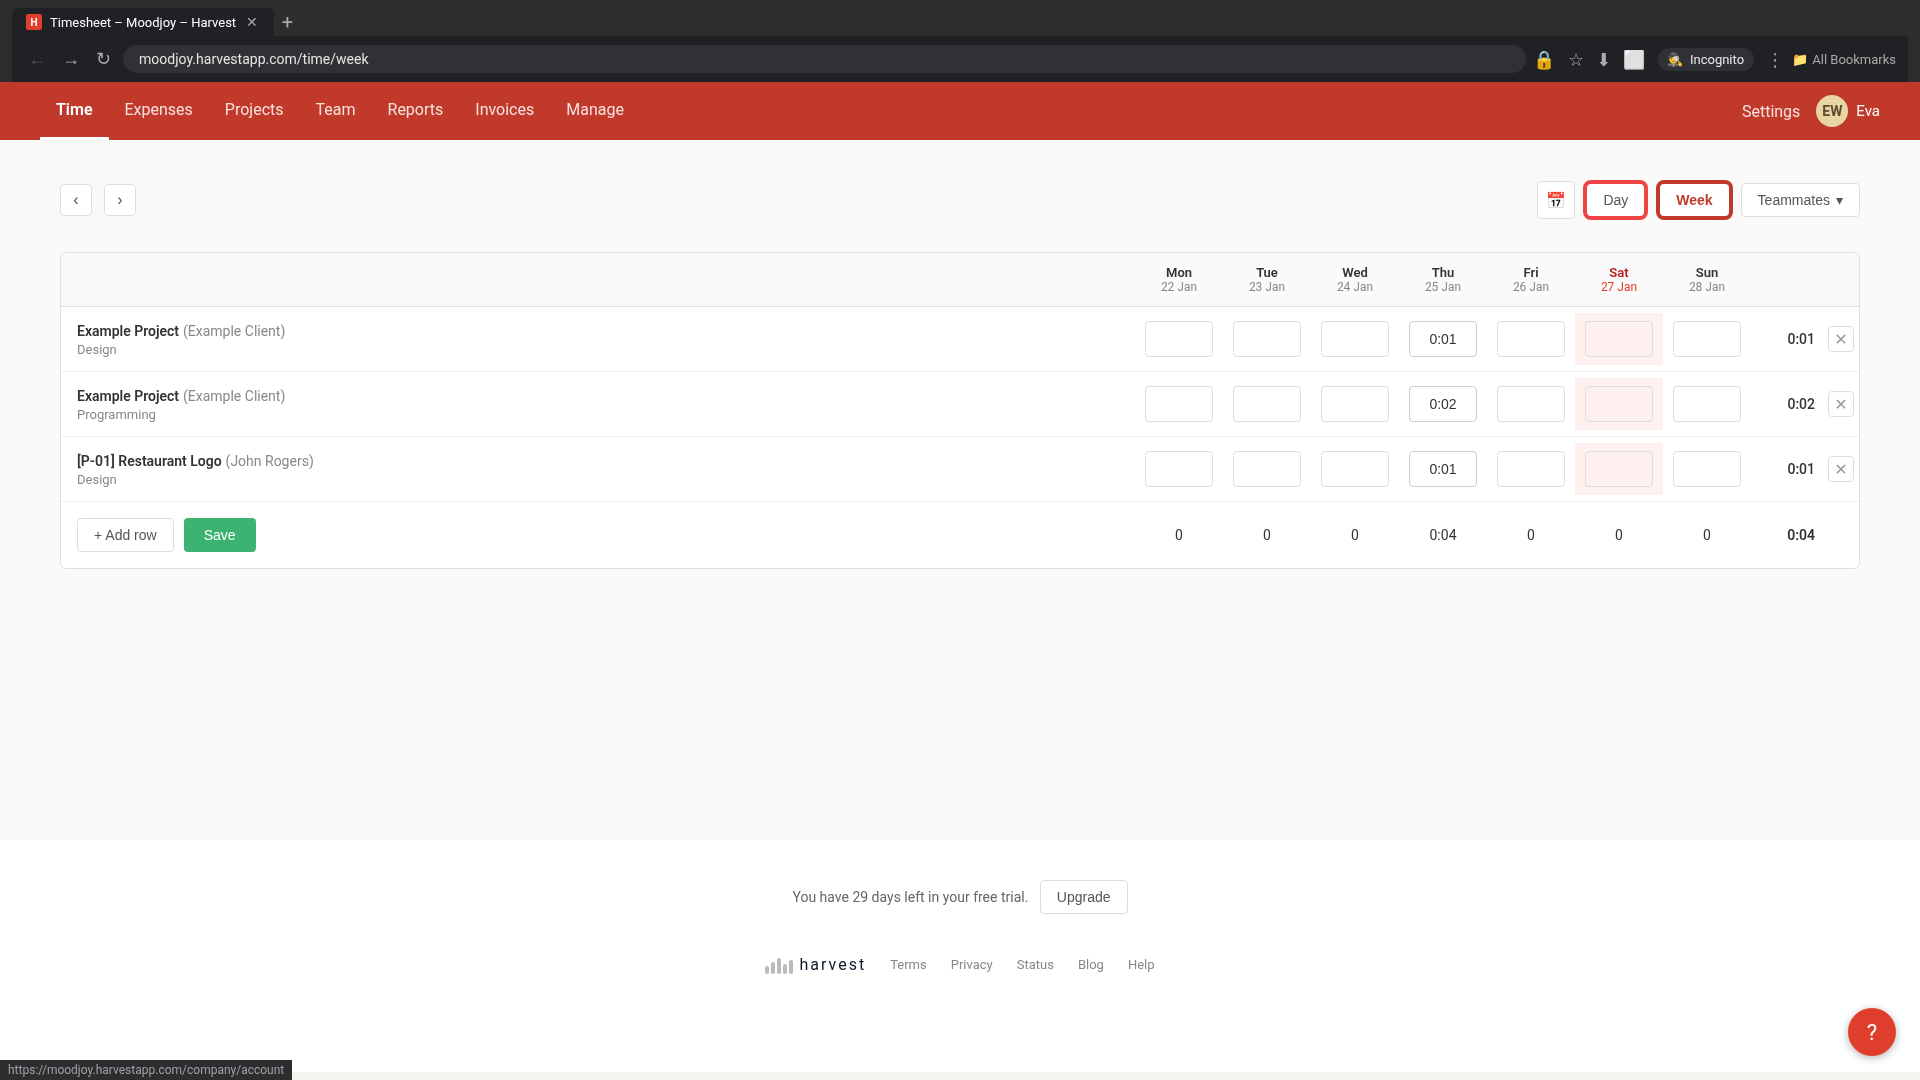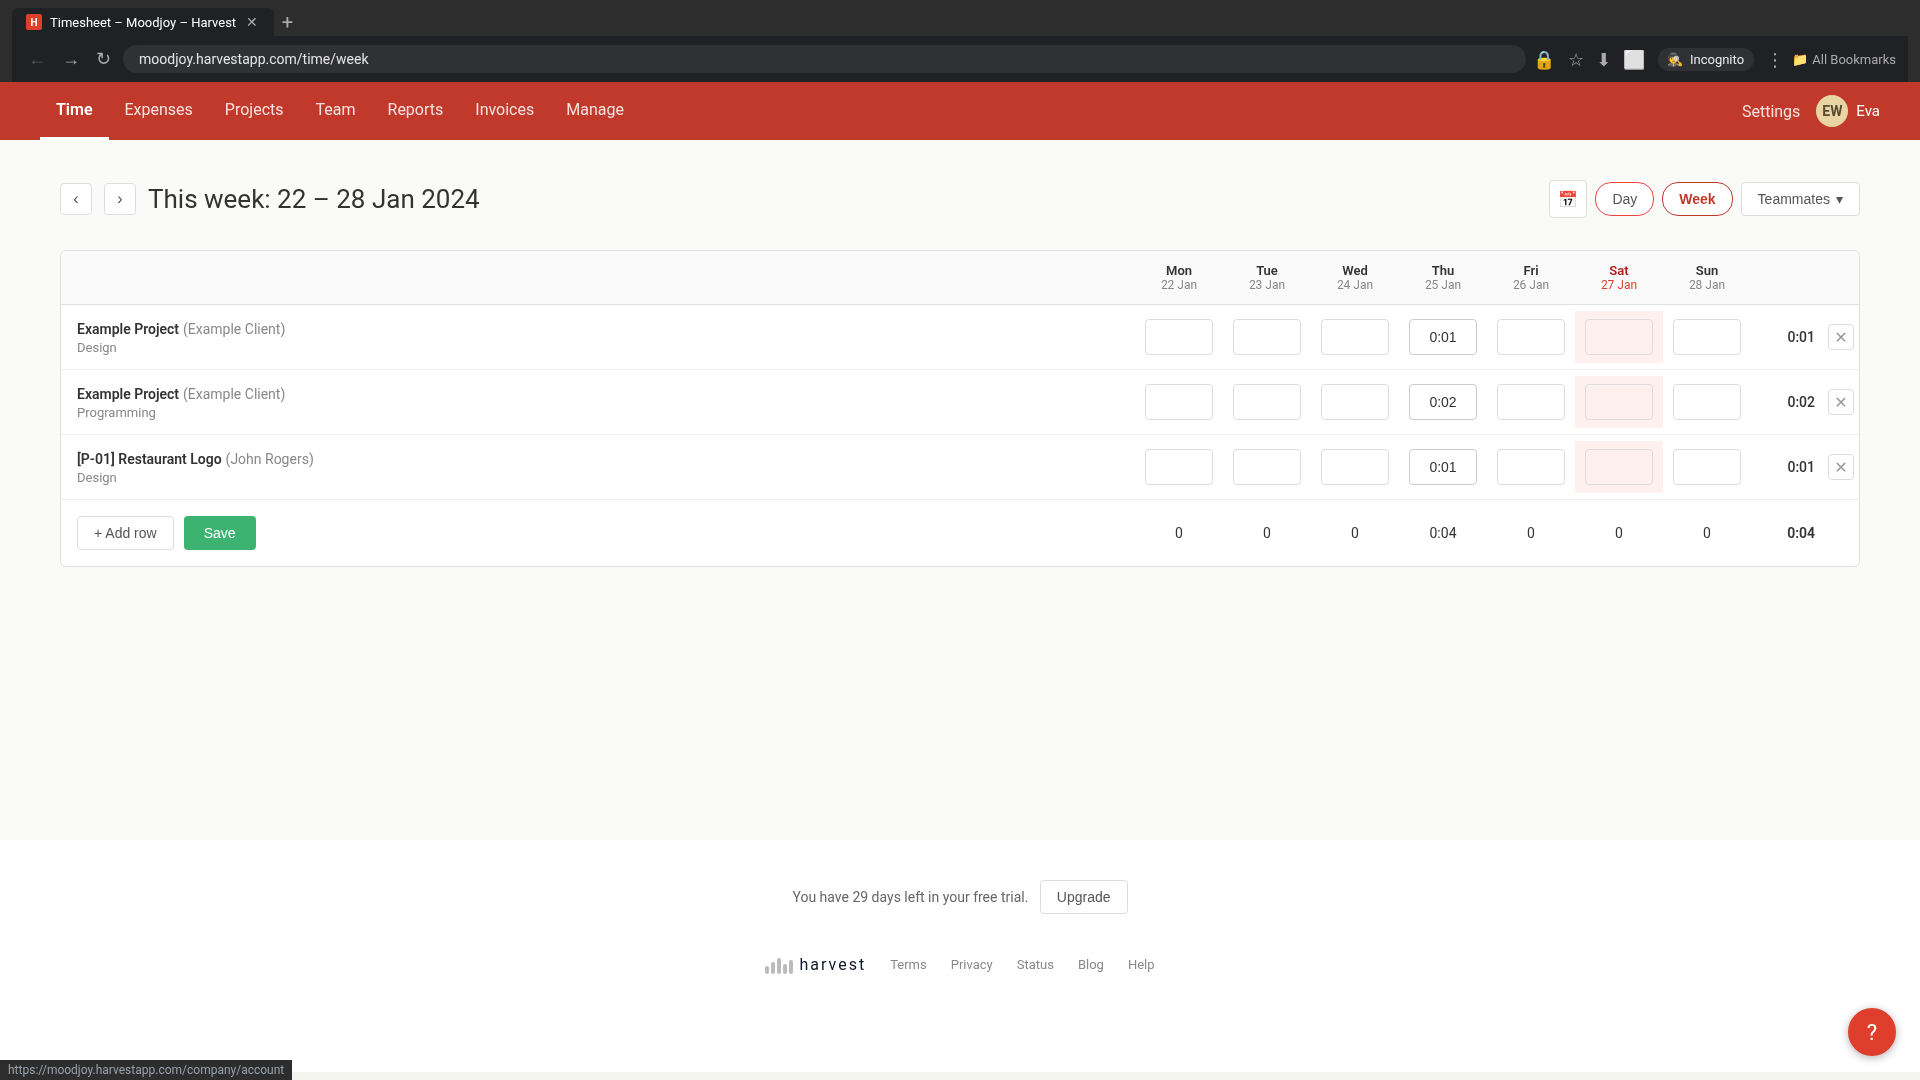--- a/index.html
+++ b/index.html
@@ -37,21 +37,21 @@
     
     .main { padding: 40px 60px; background: #fafaf8; min-height: 700px; }
 
     
     .week-header { display: flex; align-items: center; justify-content: space-between; margin-bottom: 32px; }
     .week-nav { display: flex; align-items: center; gap: 12px; }
     .week-arrow { width: 32px; height: 32px; border: 1px solid #ddd; border-radius: 4px; background: #fff; cursor: pointer; display: flex; align-items: center; justify-content: center; color: #555; font-size: 16px; }
     .week-title { font-size: 26px; color: #333; font-weight: 400; }
     .week-controls { display: flex; align-items: center; gap: 8px; }
     .cal-btn { width: 38px; height: 38px; border: 1px solid #ddd; border-radius: 4px; background: #fff; cursor: pointer; display: flex; align-items: center; justify-content: center; color: #555; font-size: 16px; }
-    .view-btn { padding: 8px 16px; border: 1px solid #ef4444; border-radius: 16px; background: #fff; cursor: pointer; font-size: 14px; color: #555; }
+    .view-btn { padding: 8px 16px; border: 4px solid #ef4444; border-radius: 8px; background: #fff; cursor: pointer; font-size: 14px; color: #555; }
     .view-btn.active { background: #fff; border-color: #c0392b; color: #c0392b; font-weight: 600; }
     .teammates-btn { padding: 8px 16px; border: 1px solid #ddd; border-radius: 4px; background: #fff; cursor: pointer; font-size: 14px; color: #555; display: flex; align-items: center; gap: 6px; }
 
     
     .timesheet-table { background: #fff; border: 1px solid #e0e0e0; border-radius: 6px; overflow: hidden; }
     .table-header { display: grid; grid-template-columns: 1fr 88px 88px 88px 88px 88px 88px 88px 72px 36px; border-bottom: 1px solid #e0e0e0; background: #fafafa; }
     .th-project { padding: 12px 16px; }
     .th-day { padding: 12px 8px; text-align: center; font-size: 13px; color: #666; }
     .th-day .day-name { font-weight: 600; color: #333; }
     .th-day .day-date { color: #888; font-size: 12px; }
@@ -158,21 +158,20 @@
       </div>
     </div>
   </nav>
 
   <div class="main">
 
     <div class="week-header">
       <div class="week-nav">
         <button class="week-arrow">‹</button>
         <button class="week-arrow">›</button>
-        <h1 class="week-title">This week: 22 – 28 Jan 2024</h1>
       </div>
       <div class="week-controls">
         <button class="cal-btn">📅</button>
         <button class="view-btn">Day</button>
         <button class="view-btn active">Week</button>
         <button class="teammates-btn">
           <span>Teammates</span>
           <span>▾</span>
         </button>
       </div>

